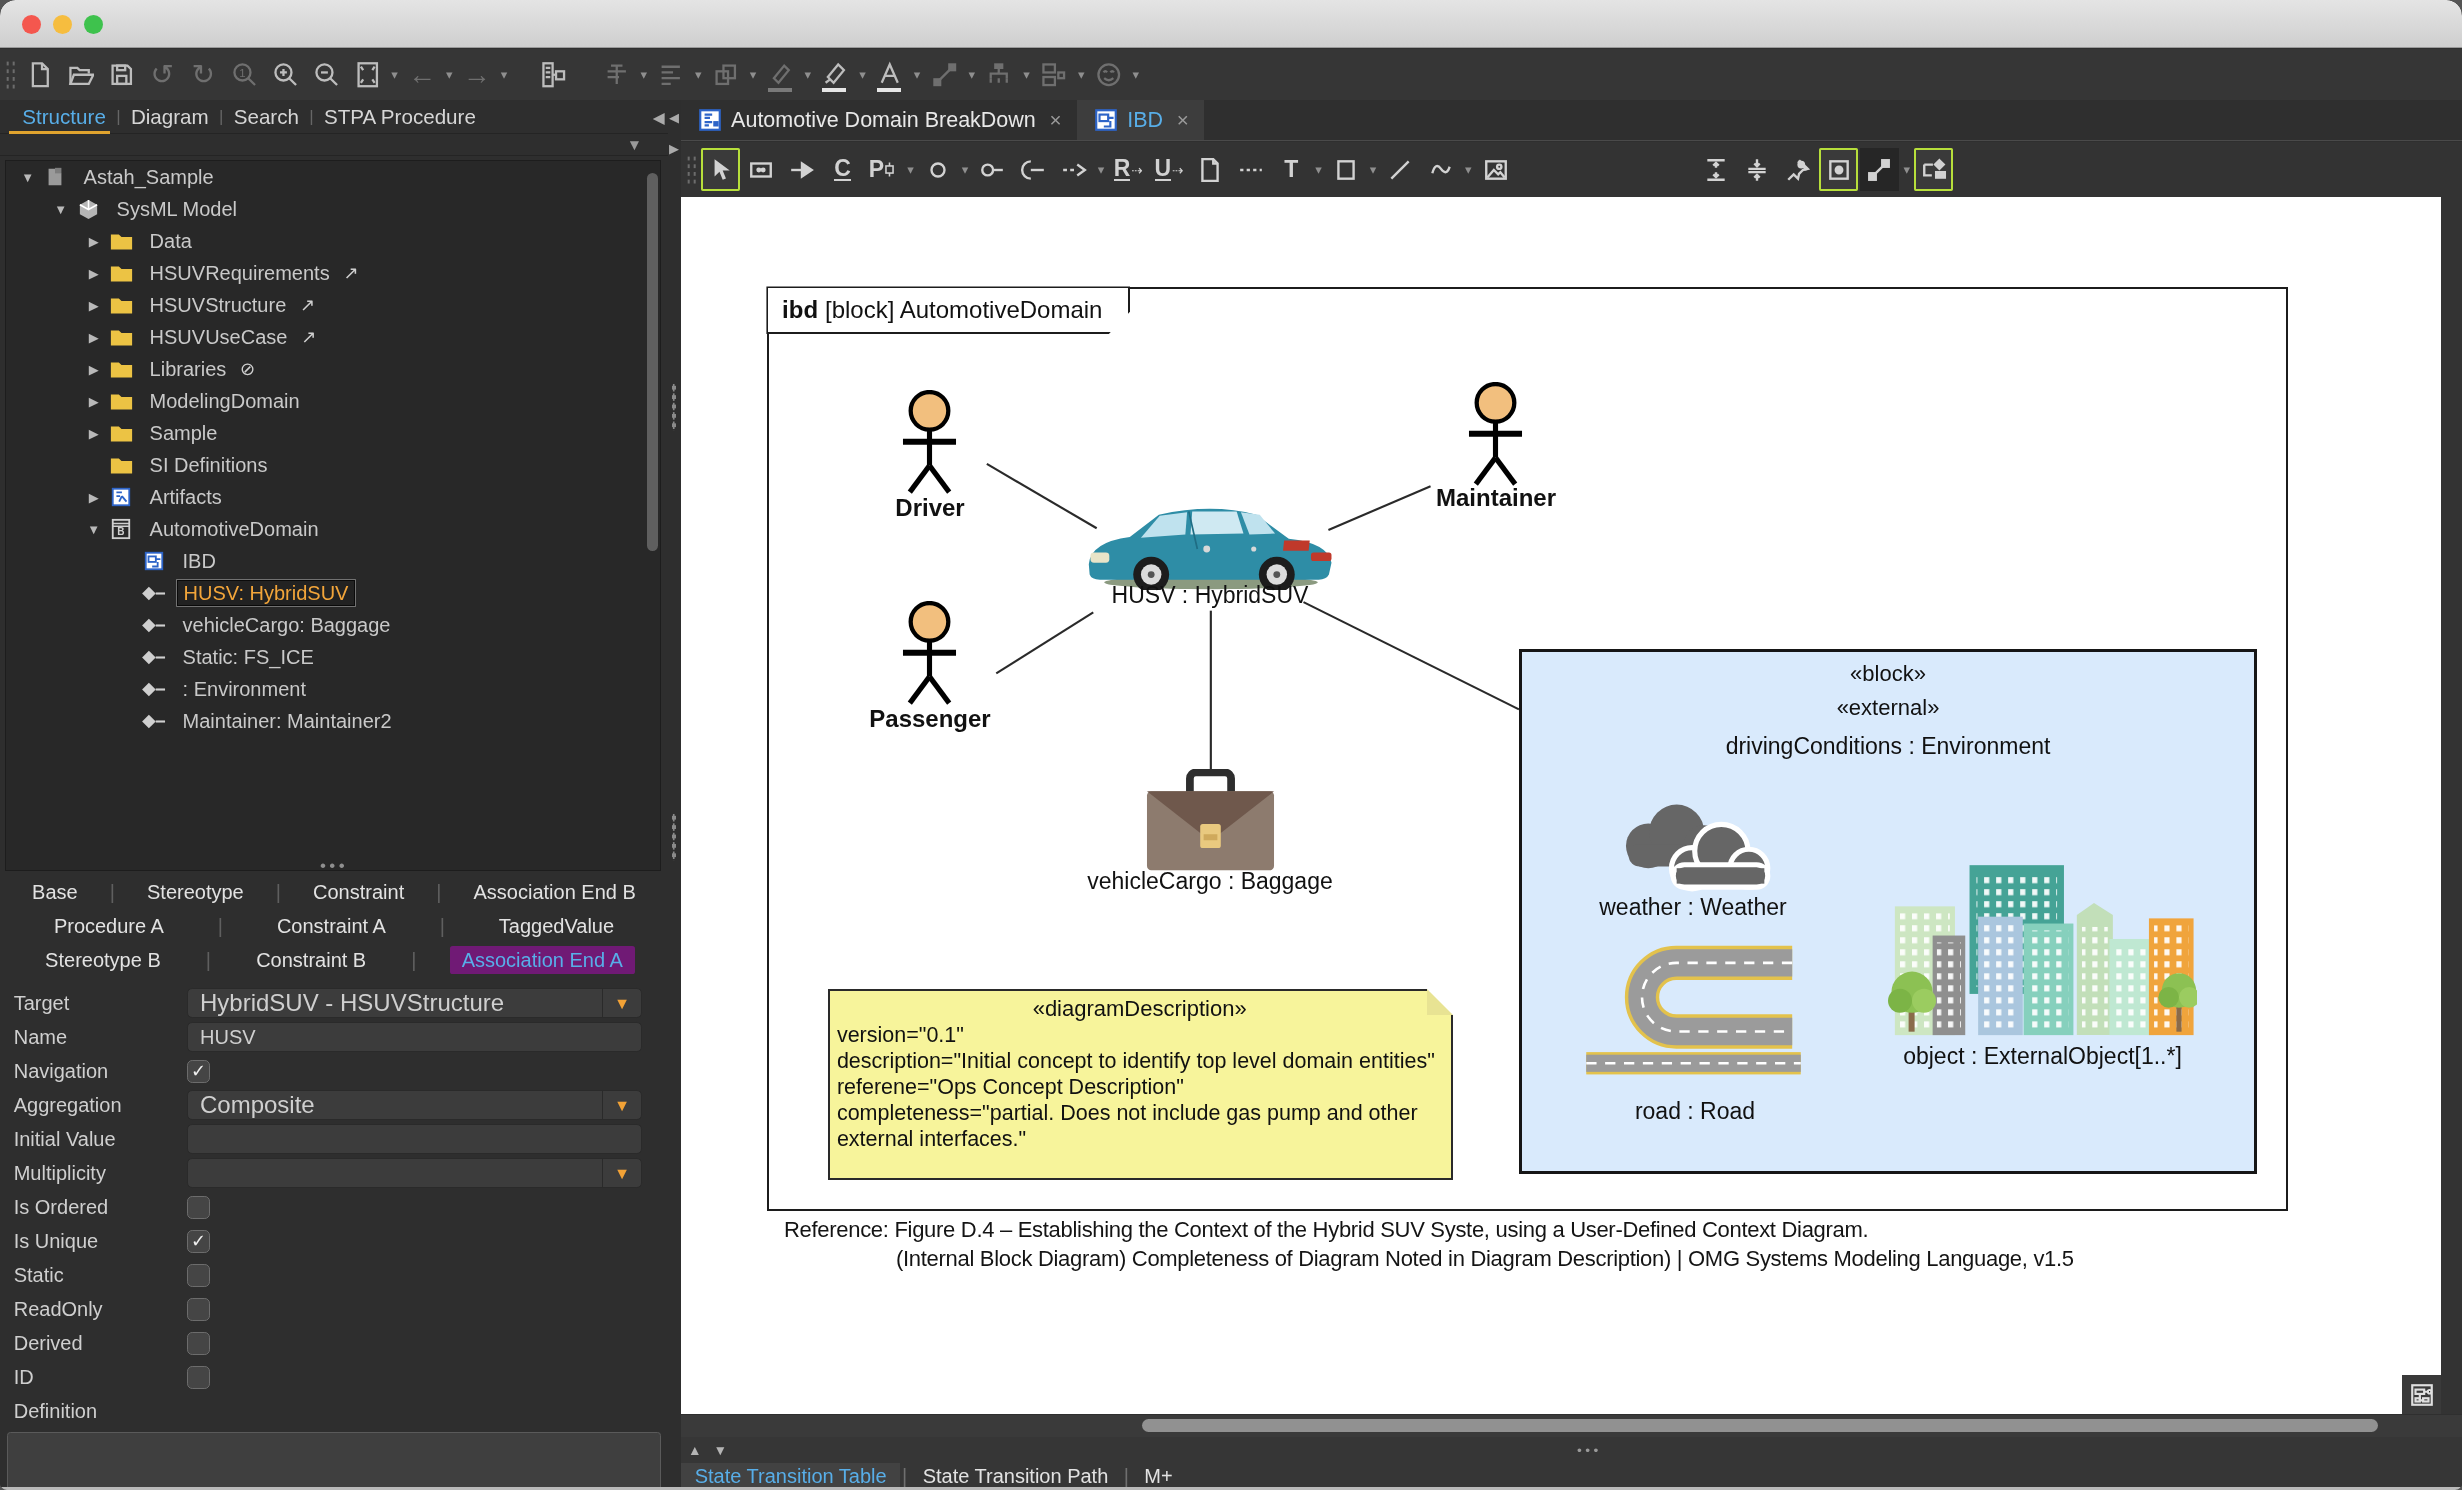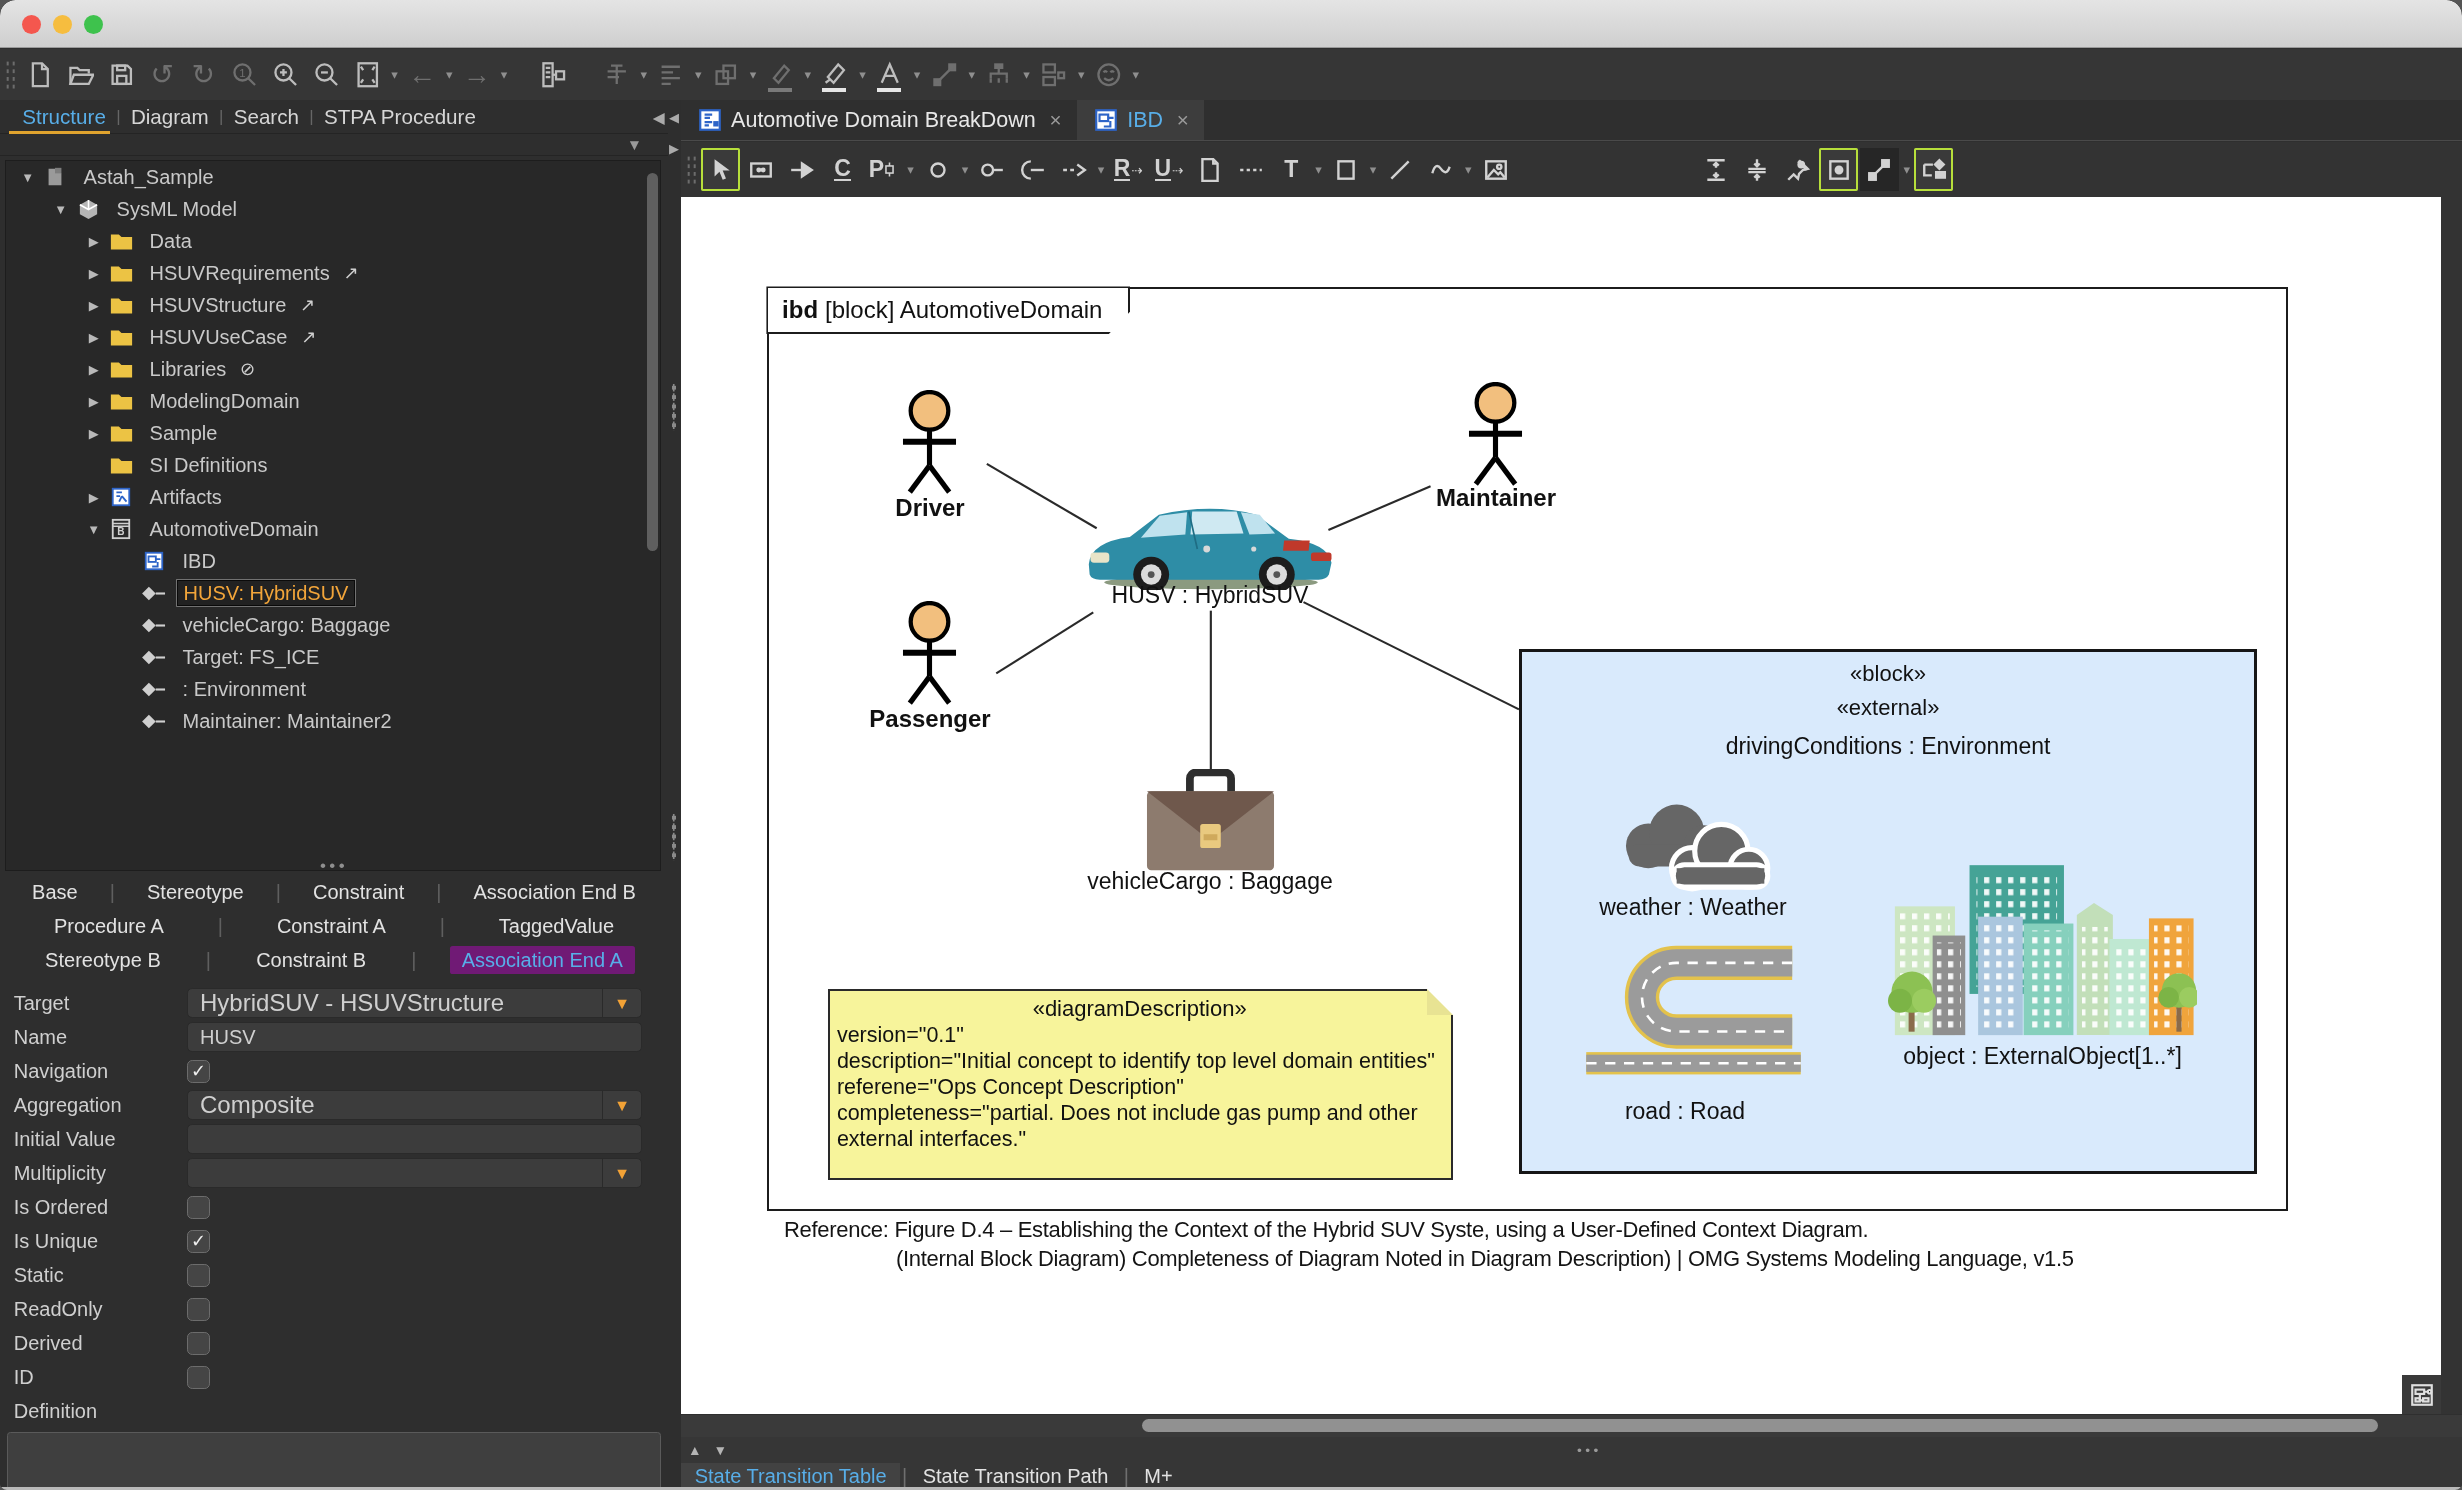--- a/index.html
+++ b/index.html
@@ -476,21 +476,21 @@
           <span class="tlabel">vehicleCargo: Baggage</span>
         </div>
       <div class="trow" style="--lv:3">
           <span class="arr"></span>
           <span class="nico">
             <svg width="26" height="17" viewBox="0 0 30 20">
               <polygon points="9,2 17,10 9,18 1,10" fill="#cfcfcf"></polygon>
               <path d="M17 10h11" stroke="#cfcfcf" stroke-width="2.5"></path>
             </svg>
           </span>
-          <span class="tlabel">Target: FS_ICE</span>
+          <span class="tlabel">Static: FS_ICE</span>
         </div>
       <div class="trow" style="--lv:3">
           <span class="arr"></span>
           <span class="nico">
             <svg width="26" height="17" viewBox="0 0 30 20">
               <polygon points="9,2 17,10 9,18 1,10" fill="#cfcfcf"></polygon>
               <path d="M17 10h11" stroke="#cfcfcf" stroke-width="2.5"></path>
             </svg>
           </span>
           <span class="tlabel">: Environment</span>
@@ -894,21 +894,21 @@
       <div style="position:absolute; left:64px; top:292px;">
         <svg width="215" height="133" viewBox="0 0 250 155">
           <path d="M240 22 H105 a40 40 0 0 0 0 80 H240" fill="none" stroke="#e3c24c" stroke-width="40"></path>
           <path d="M240 22 H105 a40 40 0 0 0 0 80 H240" fill="none" stroke="#9b9b9b" stroke-width="32"></path>
           <path d="M240 22 H105 a40 40 0 0 0 0 80 H240" fill="none" stroke="#fff" stroke-width="3" stroke-dasharray="12 10"></path>
           <rect x="0" y="126" width="250" height="26" fill="#e3c24c"></rect>
           <rect x="0" y="129" width="250" height="20" fill="#9b9b9b"></rect>
           <path d="M0 139 H250" stroke="#fff" stroke-width="3" stroke-dasharray="12 10"></path>
         </svg>
       </div>
-      <div class="part-label" style="left:34px; top:446px; width:258px;">road : Road</div>
+      <div class="part-label" style="left:44px; top:446px; width:258px;">road : Road</div>
 
       <div style="position:absolute; left:366px; top:213px;">
         <svg width="309" height="172" viewBox="0 0 360 200">
           <defs>
             <pattern id="win" width="14" height="14" patternUnits="userSpaceOnUse">
                 <rect width="6" height="7" fill="#fff" opacity="0.92"></rect>
               </pattern>
           </defs>
           <rect x="95" y="0" width="110" height="150" fill="#45a396"></rect>
             <rect x="103" y="10" width="94" height="132" fill="url(#win)"></rect>

